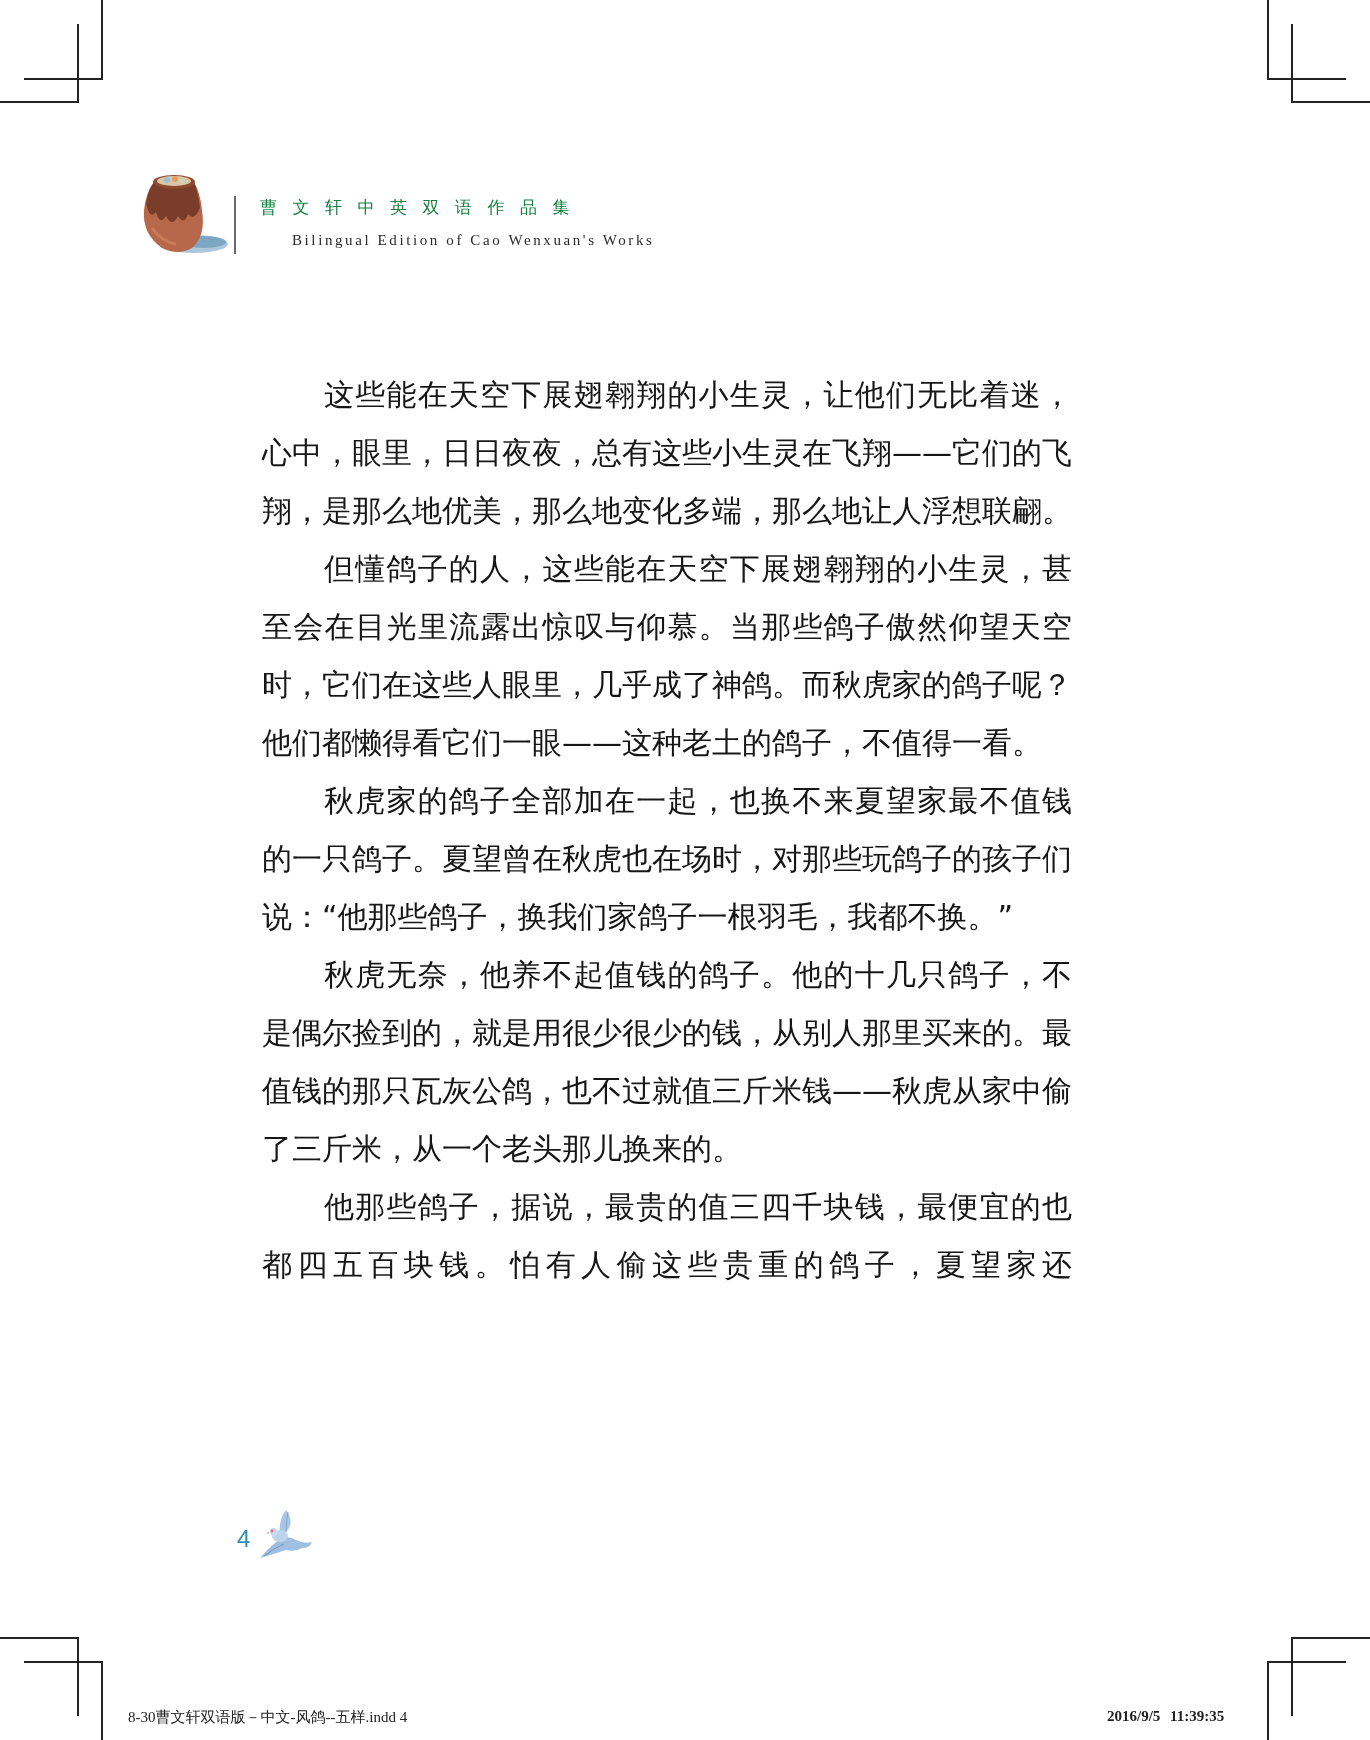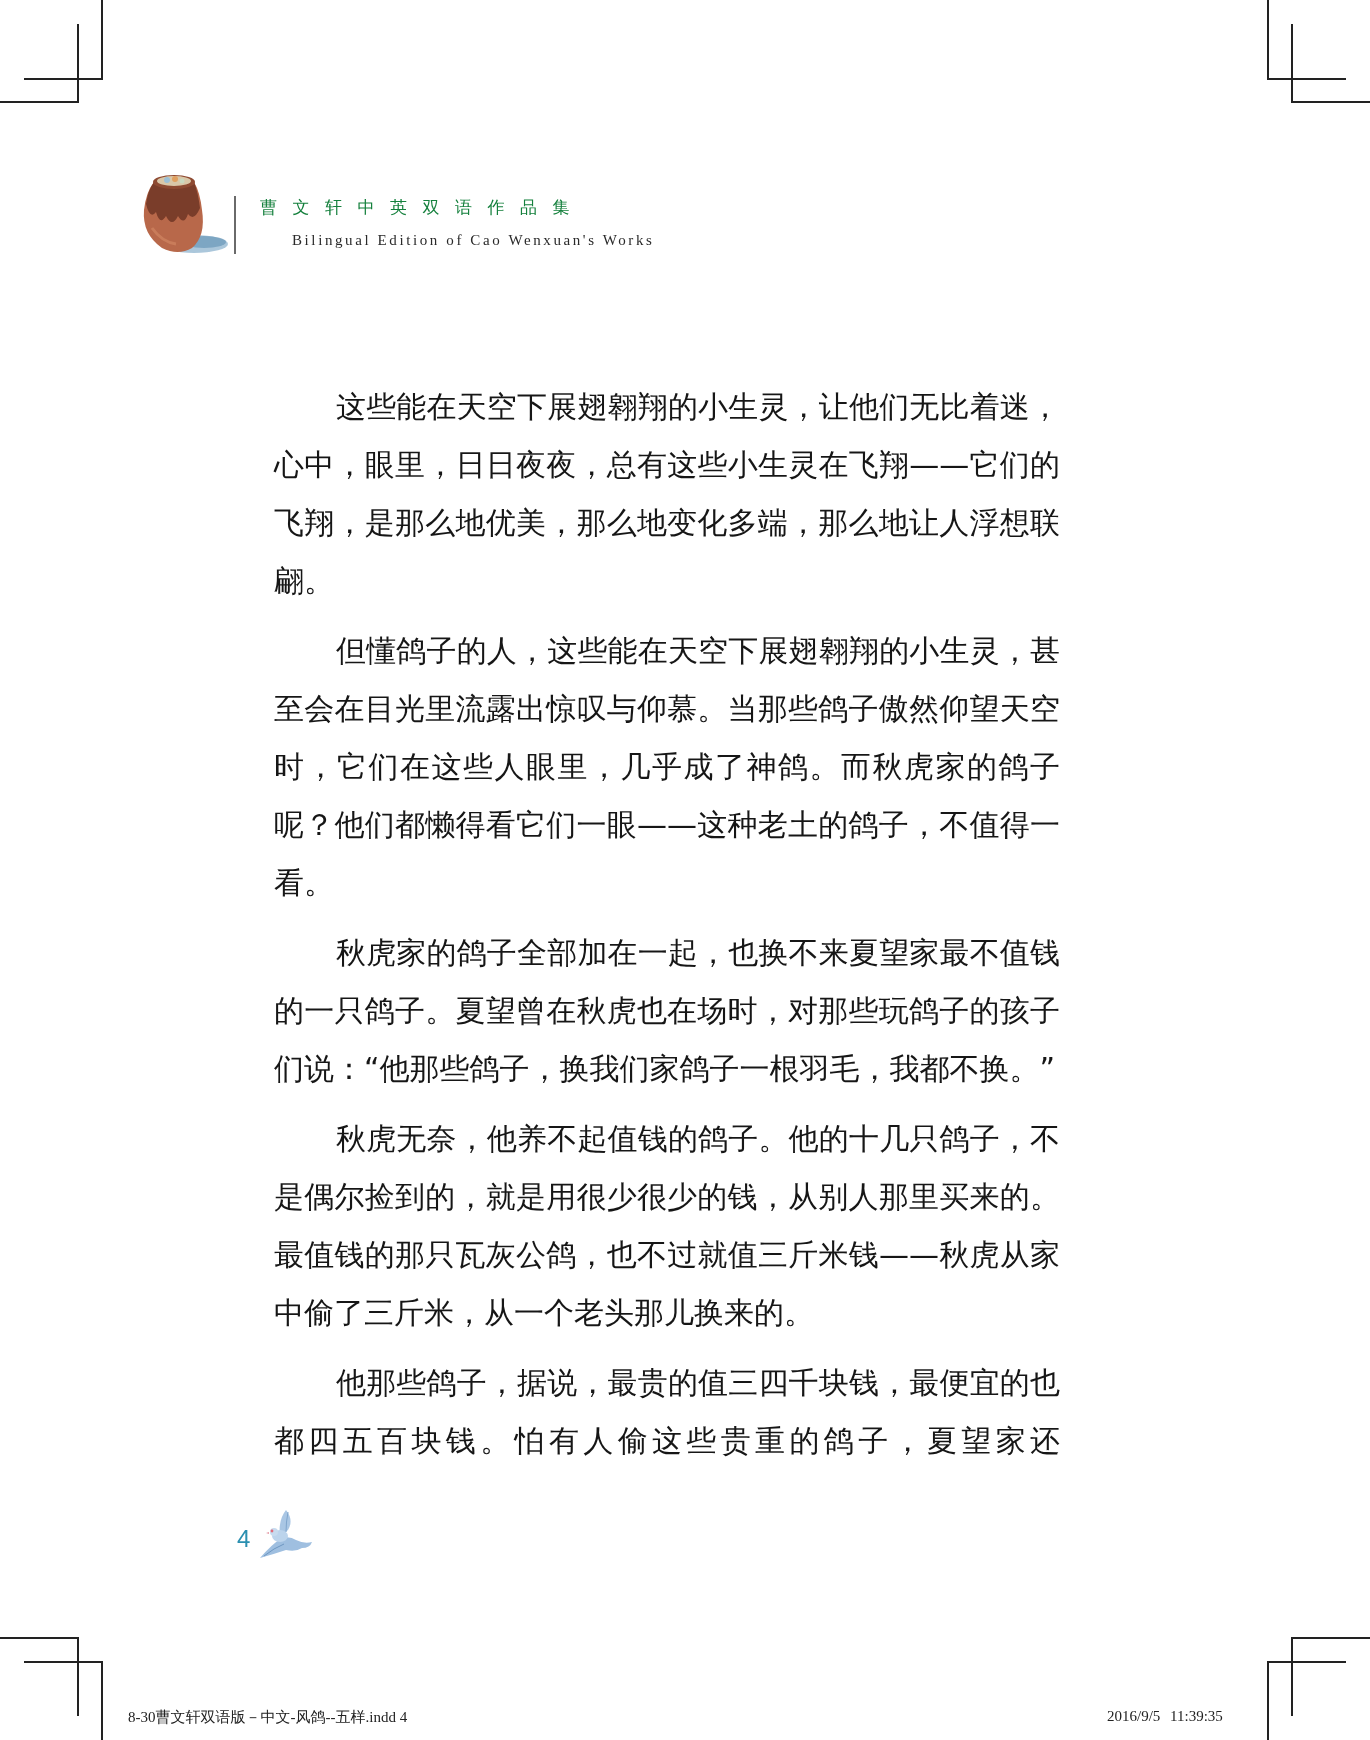--- a/index.html
+++ b/index.html
@@ -4,25 +4,25 @@
 <style>
   html, body { margin: 0; padding: 0; background: #ffffff; }
   body { width: 1370px; height: 1740px; position: relative; overflow: hidden; font-family: "DejaVu Serif", serif; color: #1a1a1a; }
   .crop { position: absolute; background: #222; }
   .header { position: absolute; left: 0; top: 0; }
   .jar { position: absolute; left: 132px; top: 168px; width: 100px; height: 90px; }
   .divider { position: absolute; left: 234px; top: 196px; width: 2px; height: 58px; background: #6a6a6a; }
   .title-cn { position: absolute; left: 260px; top: 196px; font-family: "DejaVu Serif", serif; font-size: 17px; letter-spacing: 15.5px; color: #15803d; white-space: nowrap; }
   .title-en { position: absolute; left: 260px; top: 232px; font-family: "Liberation Serif", serif; font-size: 15px; letter-spacing: 2.6px; color: #2a2a2a; white-space: nowrap; margin-left: 32px; }
   .body-text { position: absolute; left: 262px; top: 366px; width: 810px; font-family: "DejaVu Sans", sans-serif; font-size: 30px; line-height: 58px; color: #161616; text-align: justify; }
-  .body-text p { margin: 12px; text-indent: 62px; }
+  .body-text p { margin: 0; text-indent: 62px; }
   .page-num { position: absolute; left: 237px; top: 1525px; font-family: "Liberation Sans", sans-serif; font-size: 24px; color: #2a8fb0; }
   .bird { position: absolute; left: 256px; top: 1506px; width: 60px; height: 58px; }
   .footer-left { position: absolute; left: 128px; top: 1708px; font-family: "Liberation Serif", serif; font-size: 15px; color: #222; white-space: nowrap; text-align: right; }
-  .footer-right { position: absolute; left: 1107px; top: 1708px; font-family: "Liberation Serif", serif; font-size: 15px; color: #222; white-space: nowrap; word-spacing: 6px; }
+  .footer-right { position: absolute; left: 1107px; top: 1708px; font-family: "Liberation Serif", serif; font-size: 15px; color: #222; white-space: nowrap; word-spacing: 6px; font-weight: bold; }
 </style>
 </head>
 <body>
 
 <div class="crop" style="left:101px;top:0;width:2px;height:80px;"></div>
 <div class="crop" style="left:24px;top:78px;width:79px;height:2px;"></div>
 <div class="crop" style="left:77px;top:24px;width:2px;height:79px;"></div>
 <div class="crop" style="left:0;top:101px;width:79px;height:2px;"></div>
 
 <div class="crop" style="left:1267px;top:0;width:2px;height:80px;"></div>

